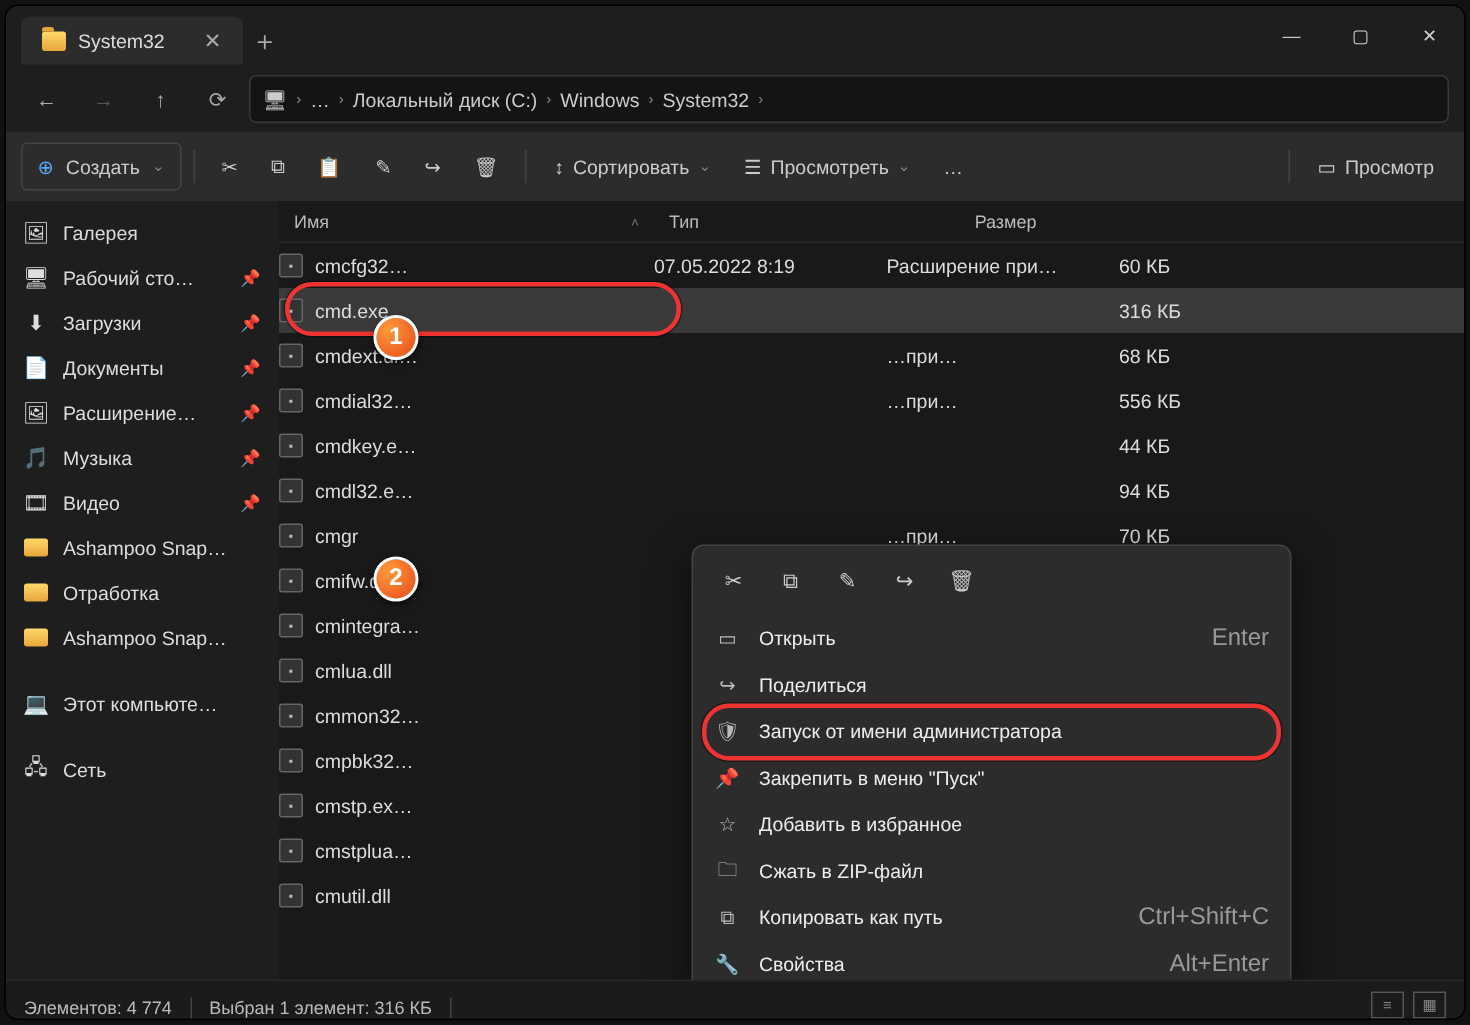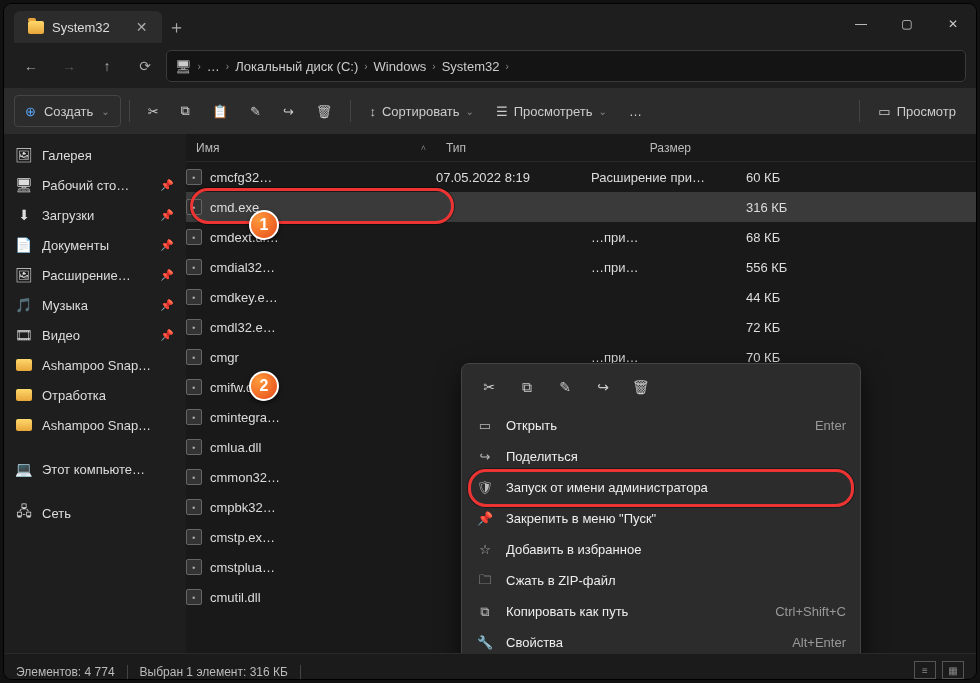--- a/index.html
+++ b/index.html
@@ -38,21 +38,21 @@
   .row{display:flex;height:30px;align-items:center;font-size:13px;color:#ddd;}
   .row.sel{background:#3a3a3a;}
   .row .c-name{display:flex;align-items:center;gap:8px;}
   .fileico{width:16px;height:16px;background:#333;border:1px solid #666;border-radius:2px;font-size:8px;display:flex;align-items:center;justify-content:center;color:#bbb;}
   .hl{position:absolute;border:3px solid #e33;border-radius:18px;pointer-events:none;box-shadow:0 0 0 1px rgba(0,0,0,.4);}
   .badge{position:absolute;width:30px;height:30px;border-radius:50%;background:radial-gradient(circle at 30% 30%,#ff9a3c,#e64a19);color:#fff;font-weight:bold;display:flex;align-items:center;justify-content:center;font-size:16px;border:2px solid #fff;box-shadow:0 2px 4px rgba(0,0,0,.6);z-index:60;}
   .ctx{position:absolute;left:275px;top:229px;width:400px;background:#2c2c2c;border:1px solid #444;border-radius:8px;box-shadow:0 8px 24px rgba(0,0,0,.6);z-index:50;padding-bottom:4px;}
   .ctx-icons{display:flex;gap:4px;padding:8px 10px;}
   .ctx-icons div{width:34px;height:30px;display:flex;align-items:center;justify-content:center;color:#ccc;border-radius:4px;font-size:14px;}
   .citem{display:flex;align-items:center;height:31px;padding:0 14px;gap:12px;font-size:13px;color:#eee;}
-  .citem .sc{margin-left:auto;color:#999;font-size:13px;}
+  .citem .sc{margin-left:auto;color:#999;font-size:16px;}
   .cico{width:18px;text-align:center;color:#bbb;font-size:13px;}
   .status{height:26px;background:#1b1b1b;border-top:1px solid #2a2a2a;display:flex;align-items:flex-end;padding:0 12px;font-size:12px;color:#bbb;gap:4px;}
   .status .sdiv{width:1px;height:14px;background:#444;margin:0 8px;}
   .status .right{margin-left:auto;display:flex;gap:6px;}
   .status .right div{width:22px;height:18px;border:1px solid #555;display:flex;align-items:center;justify-content:center;font-size:10px;color:#888;}
 </style>
 </head>
 <body>
 
 <div class="window">
@@ -230,21 +230,21 @@
             <div class="c-type"></div>
             <div class="c-size">44 КБ</div>
           </div>
           <div class="row">
             <div class="c-name">
               <span class="fileico">▪</span>
               <span>cmdl32.e…</span>
             </div>
             <div class="c-date"></div>
             <div class="c-type"></div>
-            <div class="c-size">72 КБ</div>
+            <div class="c-size">94 КБ</div>
           </div>
           <div class="row">
             <div class="c-name">
               <span class="fileico">▪</span>
               <span>cmgr</span>
             </div>
             <div class="c-date"></div>
             <div class="c-type">…при…</div>
             <div class="c-size">70 КБ</div>
           </div>

